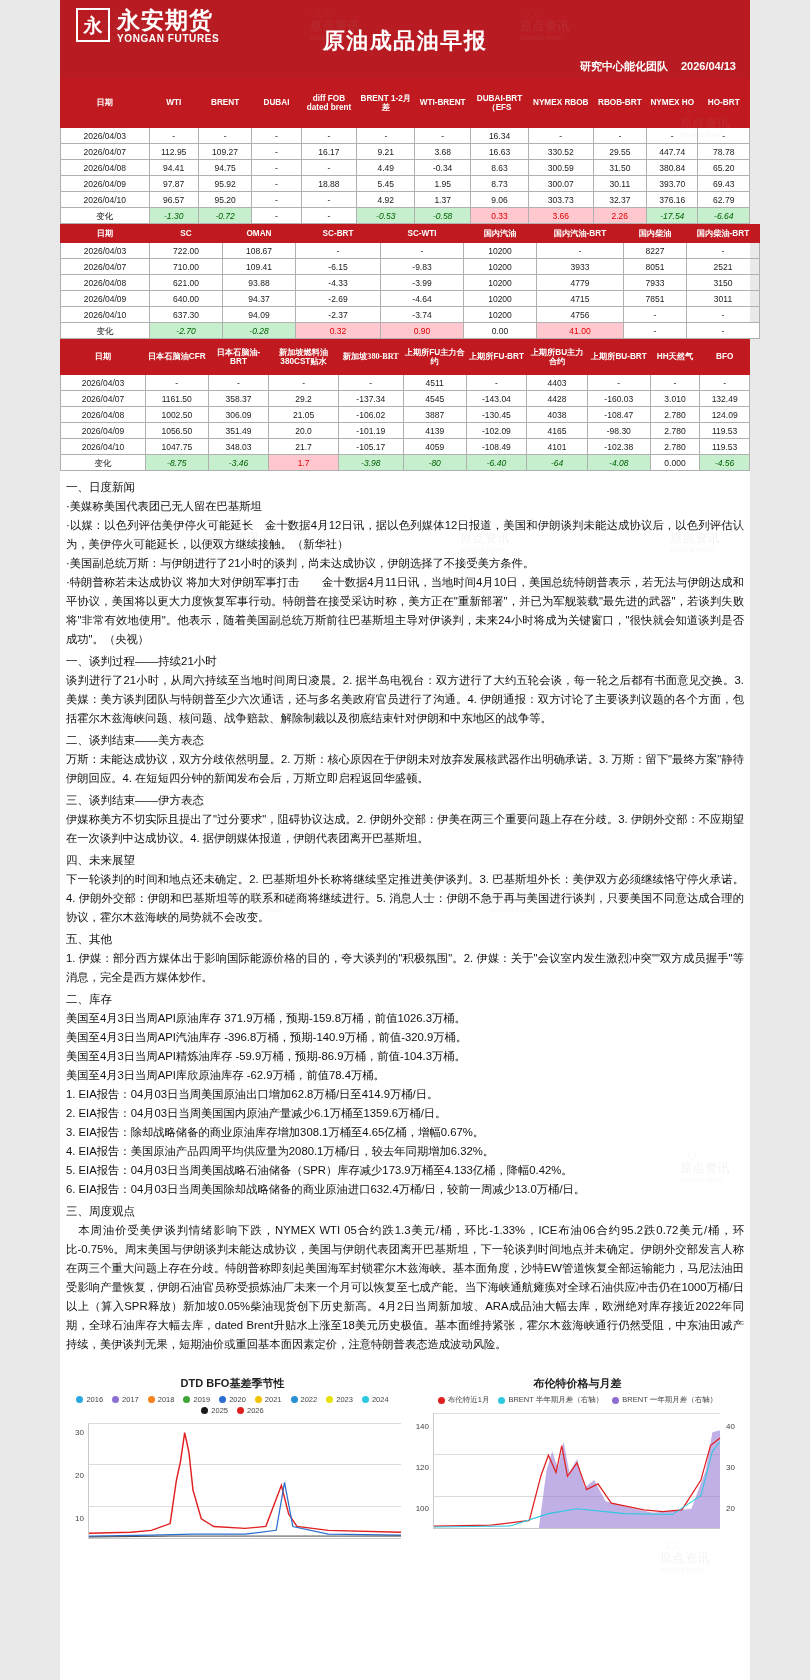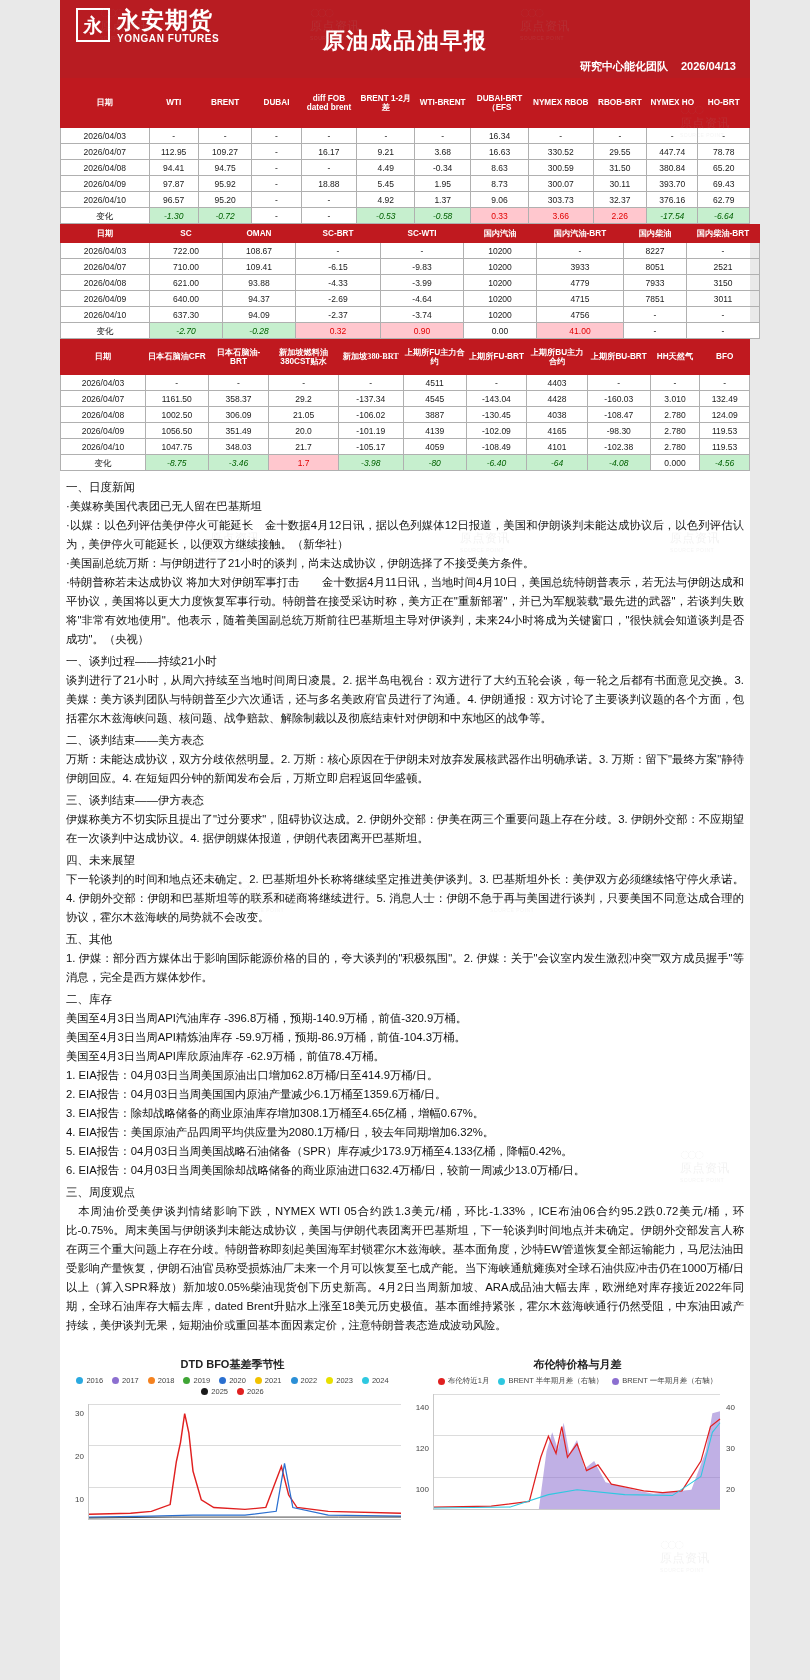--- a/index.html
+++ b/index.html
@@ -395,20 +395,21 @@
     <div class="h">三、谈判结束——伊方表态</div>
     <div class="p">伊媒称美方不切实际且提出了"过分要求"，阻碍协议达成。2. 伊朗外交部：伊美在两三个重要问题上存在分歧。3. 伊朗外交部：不应期望在一次谈判中达成协议。4. 据伊朗媒体报道，伊朗代表团离开巴基斯坦。</div>
 
     <div class="h">四、未来展望</div>
     <div class="p">下一轮谈判的时间和地点还未确定。2. 巴基斯坦外长称将继续坚定推进美伊谈判。3. 巴基斯坦外长：美伊双方必须继续恪守停火承诺。4. 伊朗外交部：伊朗和巴基斯坦等的联系和磋商将继续进行。5. 消息人士：伊朗不急于再与美国进行谈判，只要美国不同意达成合理的协议，霍尔木兹海峡的局势就不会改变。</div>
 
     <div class="h">五、其他</div>
     <div class="p">1. 伊媒：部分西方媒体出于影响国际能源价格的目的，夸大谈判的"积极氛围"。2. 伊媒：关于"会议室内发生激烈冲突""双方成员握手"等消息，完全是西方媒体炒作。</div>
 
     <div class="h">二、库存</div>
+    <div class="p">美国至4月3日当周API原油库存 371.9万桶，预期-159.8万桶，前值1026.3万桶。</div>
     <div class="p">美国至4月3日当周API汽油库存 -396.8万桶，预期-140.9万桶，前值-320.9万桶。</div>
     <div class="p">美国至4月3日当周API精炼油库存 -59.9万桶，预期-86.9万桶，前值-104.3万桶。</div>
     <div class="p">美国至4月3日当周API库欣原油库存 -62.9万桶，前值78.4万桶。</div>
     <div class="p">1. EIA报告：04月03日当周美国原油出口增加62.8万桶/日至414.9万桶/日。</div>
     <div class="p">2. EIA报告：04月03日当周美国国内原油产量减少6.1万桶至1359.6万桶/日。</div>
     <div class="p">3. EIA报告：除却战略储备的商业原油库存增加308.1万桶至4.65亿桶，增幅0.67%。</div>
     <div class="p">4. EIA报告：美国原油产品四周平均供应量为2080.1万桶/日，较去年同期增加6.32%。</div>
     <div class="p">5. EIA报告：04月03日当周美国战略石油储备（SPR）库存减少173.9万桶至4.133亿桶，降幅0.42%。</div>
     <div class="p">6. EIA报告：04月03日当周美国除却战略储备的商业原油进口632.4万桶/日，较前一周减少13.0万桶/日。</div>
 

